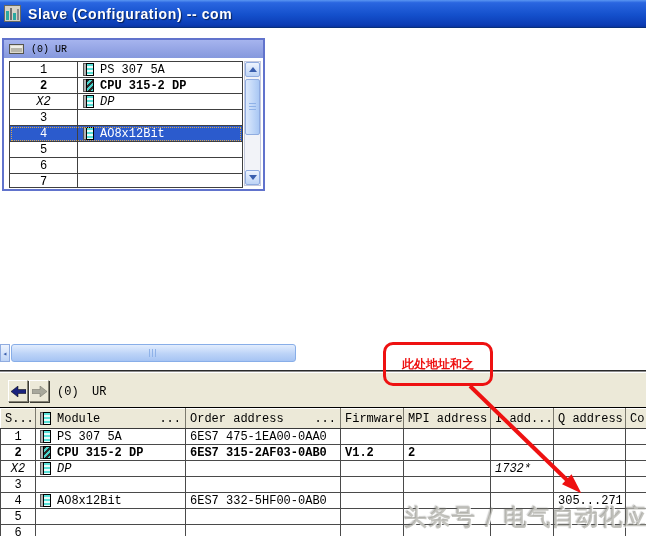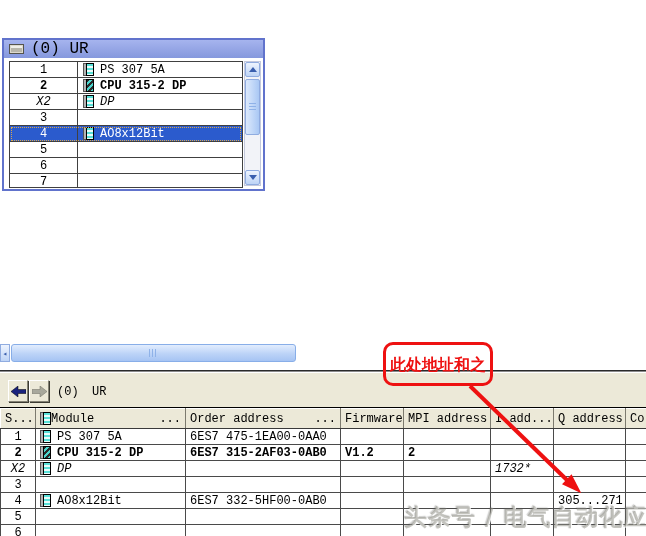--- a/index.html
+++ b/index.html
@@ -21,21 +21,21 @@
   .title-text { color:#fff; font-weight:bold; font-size:14px; margin-left:7px;
     font-family:"Liberation Sans",sans-serif; letter-spacing:0.6px; text-shadow:1px 1px 1px rgba(0,0,0,.55); }
 
   
   .rack-window { position:absolute; left:2px; top:38px; width:263px; height:153px;
     border:2px solid #6173cc; background:#fff; }
   .rack-titlebar { height:18px; background:linear-gradient(180deg,#a6b4ee 0%,#8598dd 100%);
     display:flex; align-items:center; padding:0 5px; }
   .rack-win-icon { width:15px; height:10px; background:linear-gradient(180deg,#f0efe8 0 3px,#b8b6aa 3px 100%);
     border:1px solid #55544c; box-shadow:inset 0 0 0 1px #dddacd; }
-  .rack-title { font-size:16px; color:#000; margin-left:7px; }
+  .rack-title { font-size:10px; color:#000; margin-left:7px; }
   .rack-body { position:relative; height:131px; background:#fff; overflow:hidden; }
   .rack-table { position:absolute; left:5px; top:3px; width:234px; border:1px solid #404040; overflow:hidden; height:127px; }
   .rack-row { height:16px; display:flex; border-bottom:1px solid #404040; background:#fff; }
   .rack-row:last-child { border-bottom:none; }
   .slot-cell { width:68px; border-right:1px solid #404040; display:flex; align-items:center;
     justify-content:center; font-size:12px; color:#000; }
   .mod-cell { flex:1; display:flex; align-items:center; padding-left:5px; gap:6px; font-size:12px; color:#000; overflow:hidden; }
   .rack-row.bold { font-weight:bold; }
   .rack-row.italic .slot-cell, .rack-row.italic .mod-cell { font-style:italic; }
   .rack-row.selected { background:#2b5bcd; }
@@ -88,43 +88,52 @@
   .btable-wrap { position:absolute; top:34px; left:0; width:646px; height:129px; overflow:hidden; border-top:1px solid #000; }
   table.btable { table-layout:fixed; border-collapse:collapse; width:646px; font-size:12px; }
   .btable th { height:20px; background:#ece9d8; font-weight:normal; text-align:left; padding:0 4px;
     border-top:1px solid #fff; border-left:1px solid #fff; border-right:1px solid #7c7a6e; border-bottom:1px solid #3a3a3a;
     white-space:nowrap; overflow:hidden; font-size:12px; }
   .btable td { height:16px; border:1px solid #4a4a4a; background:#fff; padding:0 4px;
     white-space:nowrap; overflow:hidden; color:#000; }
   .btable td.slot { text-align:center; padding:0 2px; }
   .btable tr.bold td { font-weight:bold; }
   .btable tr.x2row td.slot, .btable tr.x2row td.module, .btable tr.x2row td.iaddr { font-style:italic; }
-  .hdr-flex { display:flex; align-items:flex-start; }
+  .hdr-flex { display:flex; align-items:flex-start; gap:6px; }
   .hdr-dots { margin-left:auto; }
   .cell-flex { display:flex; align-items:center; gap:6px; }
 
   
   .annotation-box { position:absolute; left:383px; top:342px; width:110px; height:44px;
     border:3px solid #ee1111; border-radius:10px; z-index:30; background:transparent;
     display:flex; flex-direction:column; align-items:center; justify-content:center;
     font-family:"DejaVu Sans",sans-serif; }
-  .annotation-line { color:#ee1111; font-weight:bold; font-size:16px; line-height:19px; white-space:nowrap; }
+  .annotation-line { color:#ee1111; font-weight:bold; font-size:12px; line-height:19px; white-space:nowrap; }
 
   .arrow-svg { position:absolute; left:0; top:0; width:646px; height:536px; z-index:29; pointer-events:none; }
 
   
   .watermark { position:absolute; left:404px; top:502px; z-index:28; white-space:nowrap;
     font-family:"DejaVu Sans",sans-serif; font-size:23px; font-weight:bold; letter-spacing:1px;
     color:rgba(150,150,140,0.55); text-shadow:1px 1px 0 rgba(255,255,255,0.9), -1px -1px 1px rgba(100,100,95,0.3); }
 </style>
 </head>
 <body>
 
 <div class="app">
 
+  <div class="titlebar">
+    <span class="app-icon">
+        <i class="b1"></i>
+        <i class="b2"></i>
+        <i class="b3"></i>
+        <i class="b4"></i>
+      </span>
+    <span class="title-text">Slave (Configuration) -- com</span>
+  </div>
 
   <div class="rack-window">
     <div class="rack-titlebar">
       <span class="rack-win-icon"></span>
       <span class="rack-title">(0) UR</span>
     </div>
     <div class="rack-body">
       <div class="rack-table">
         <div class="rack-row">
           <span class="slot-cell">1</span>

